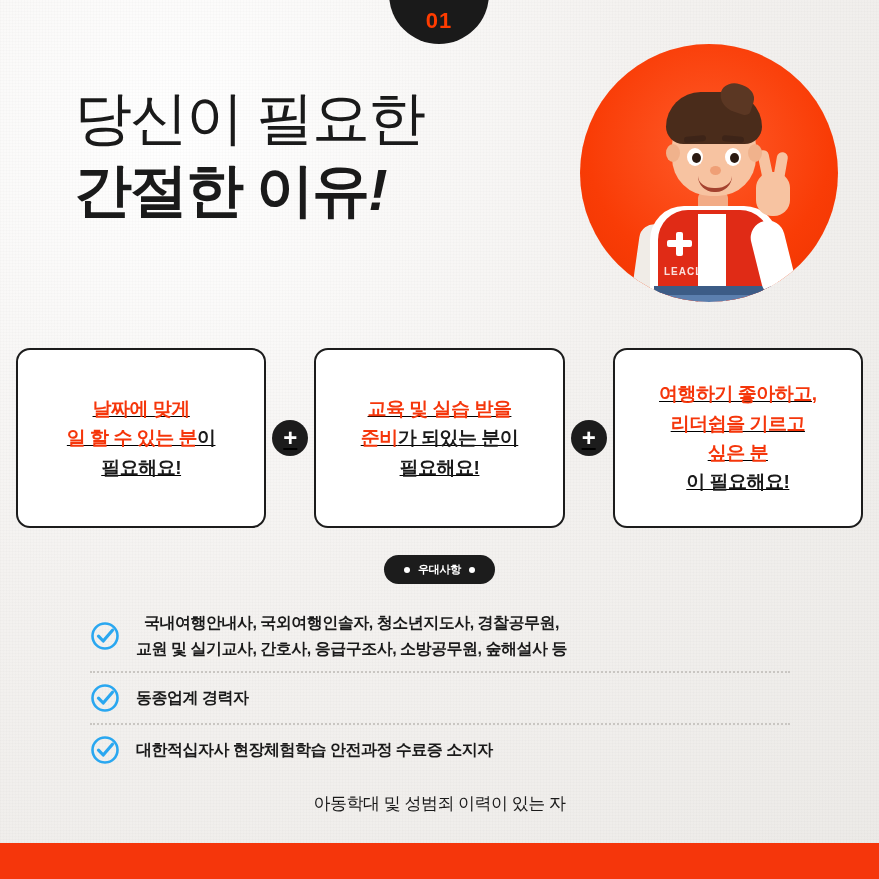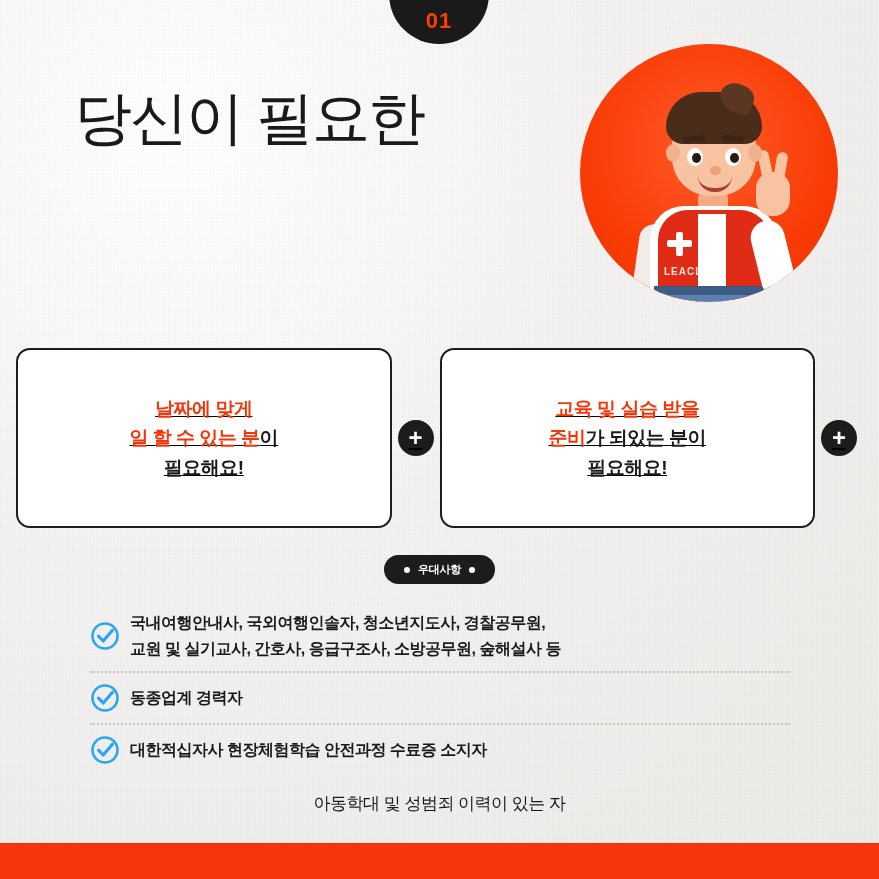--- a/index.html
+++ b/index.html
@@ -216,22 +216,23 @@
     text-align: center;
   }
   .pref-list {
     position: absolute;
     left: 90px; top: 600px;
     width: 700px;
   }
   .pref-row {
     display: flex;
     align-items: center;
-    gap: 10px;
+    gap: 16px;
     padding: 10px 0;
+    text-align: center;
   }
   .pref-row + .pref-row {
     border-top: 2px dotted #c9c6c2;
   }
   .check {
     flex: 0 0 auto;
     width: 30px; height: 30px;
   }
   .pref-text {
     font-size: 16px;
@@ -271,20 +272,21 @@
 
 <div class="page">
 
   <div class="step-badge">
     <span>01</span>
   </div>
 
   <div class="hero">
     <div class="hero-title">
       <span class="hero-line1">당신이 필요한</span>
+      <span class="hero-line2"><span>간절한 이유</span><span class="excl">!</span></span>
     </div>
 
     <div class="avatar-wrap">
       <div class="av av-arm-l"></div>
       <div class="av av-neck"></div>
       <div class="av av-body"></div>
       <div class="av av-vest"></div>
       <div class="av av-vest-open"></div>
       <div class="av av-cross-v"></div>
       <div class="av av-cross-h"></div>
@@ -326,20 +328,28 @@
     <div class="card">
       <p>
         <span class="hl">교육 및 실습 받을</span><br>
         <span class="hl">준비</span><span>가 되있는 분이</span><br>
         <span>필요해요!</span>
       </p>
     </div>
 
     <div class="plus">+</div>
 
+    <div class="card">
+      <p>
+        <span class="hl">여행하기 좋아하고,</span><br>
+        <span class="hl">리더쉽을 기르고</span><br>
+        <span class="hl">싶은 분</span><br>
+        <span>이 필요해요!</span>
+      </p>
+    </div>
 
   </div>
 
   <div class="pref-head">
     <span class="pill">
       <span class="dot"></span>
       <span>우대사항</span>
       <span class="dot"></span>
     </span>
   </div>

